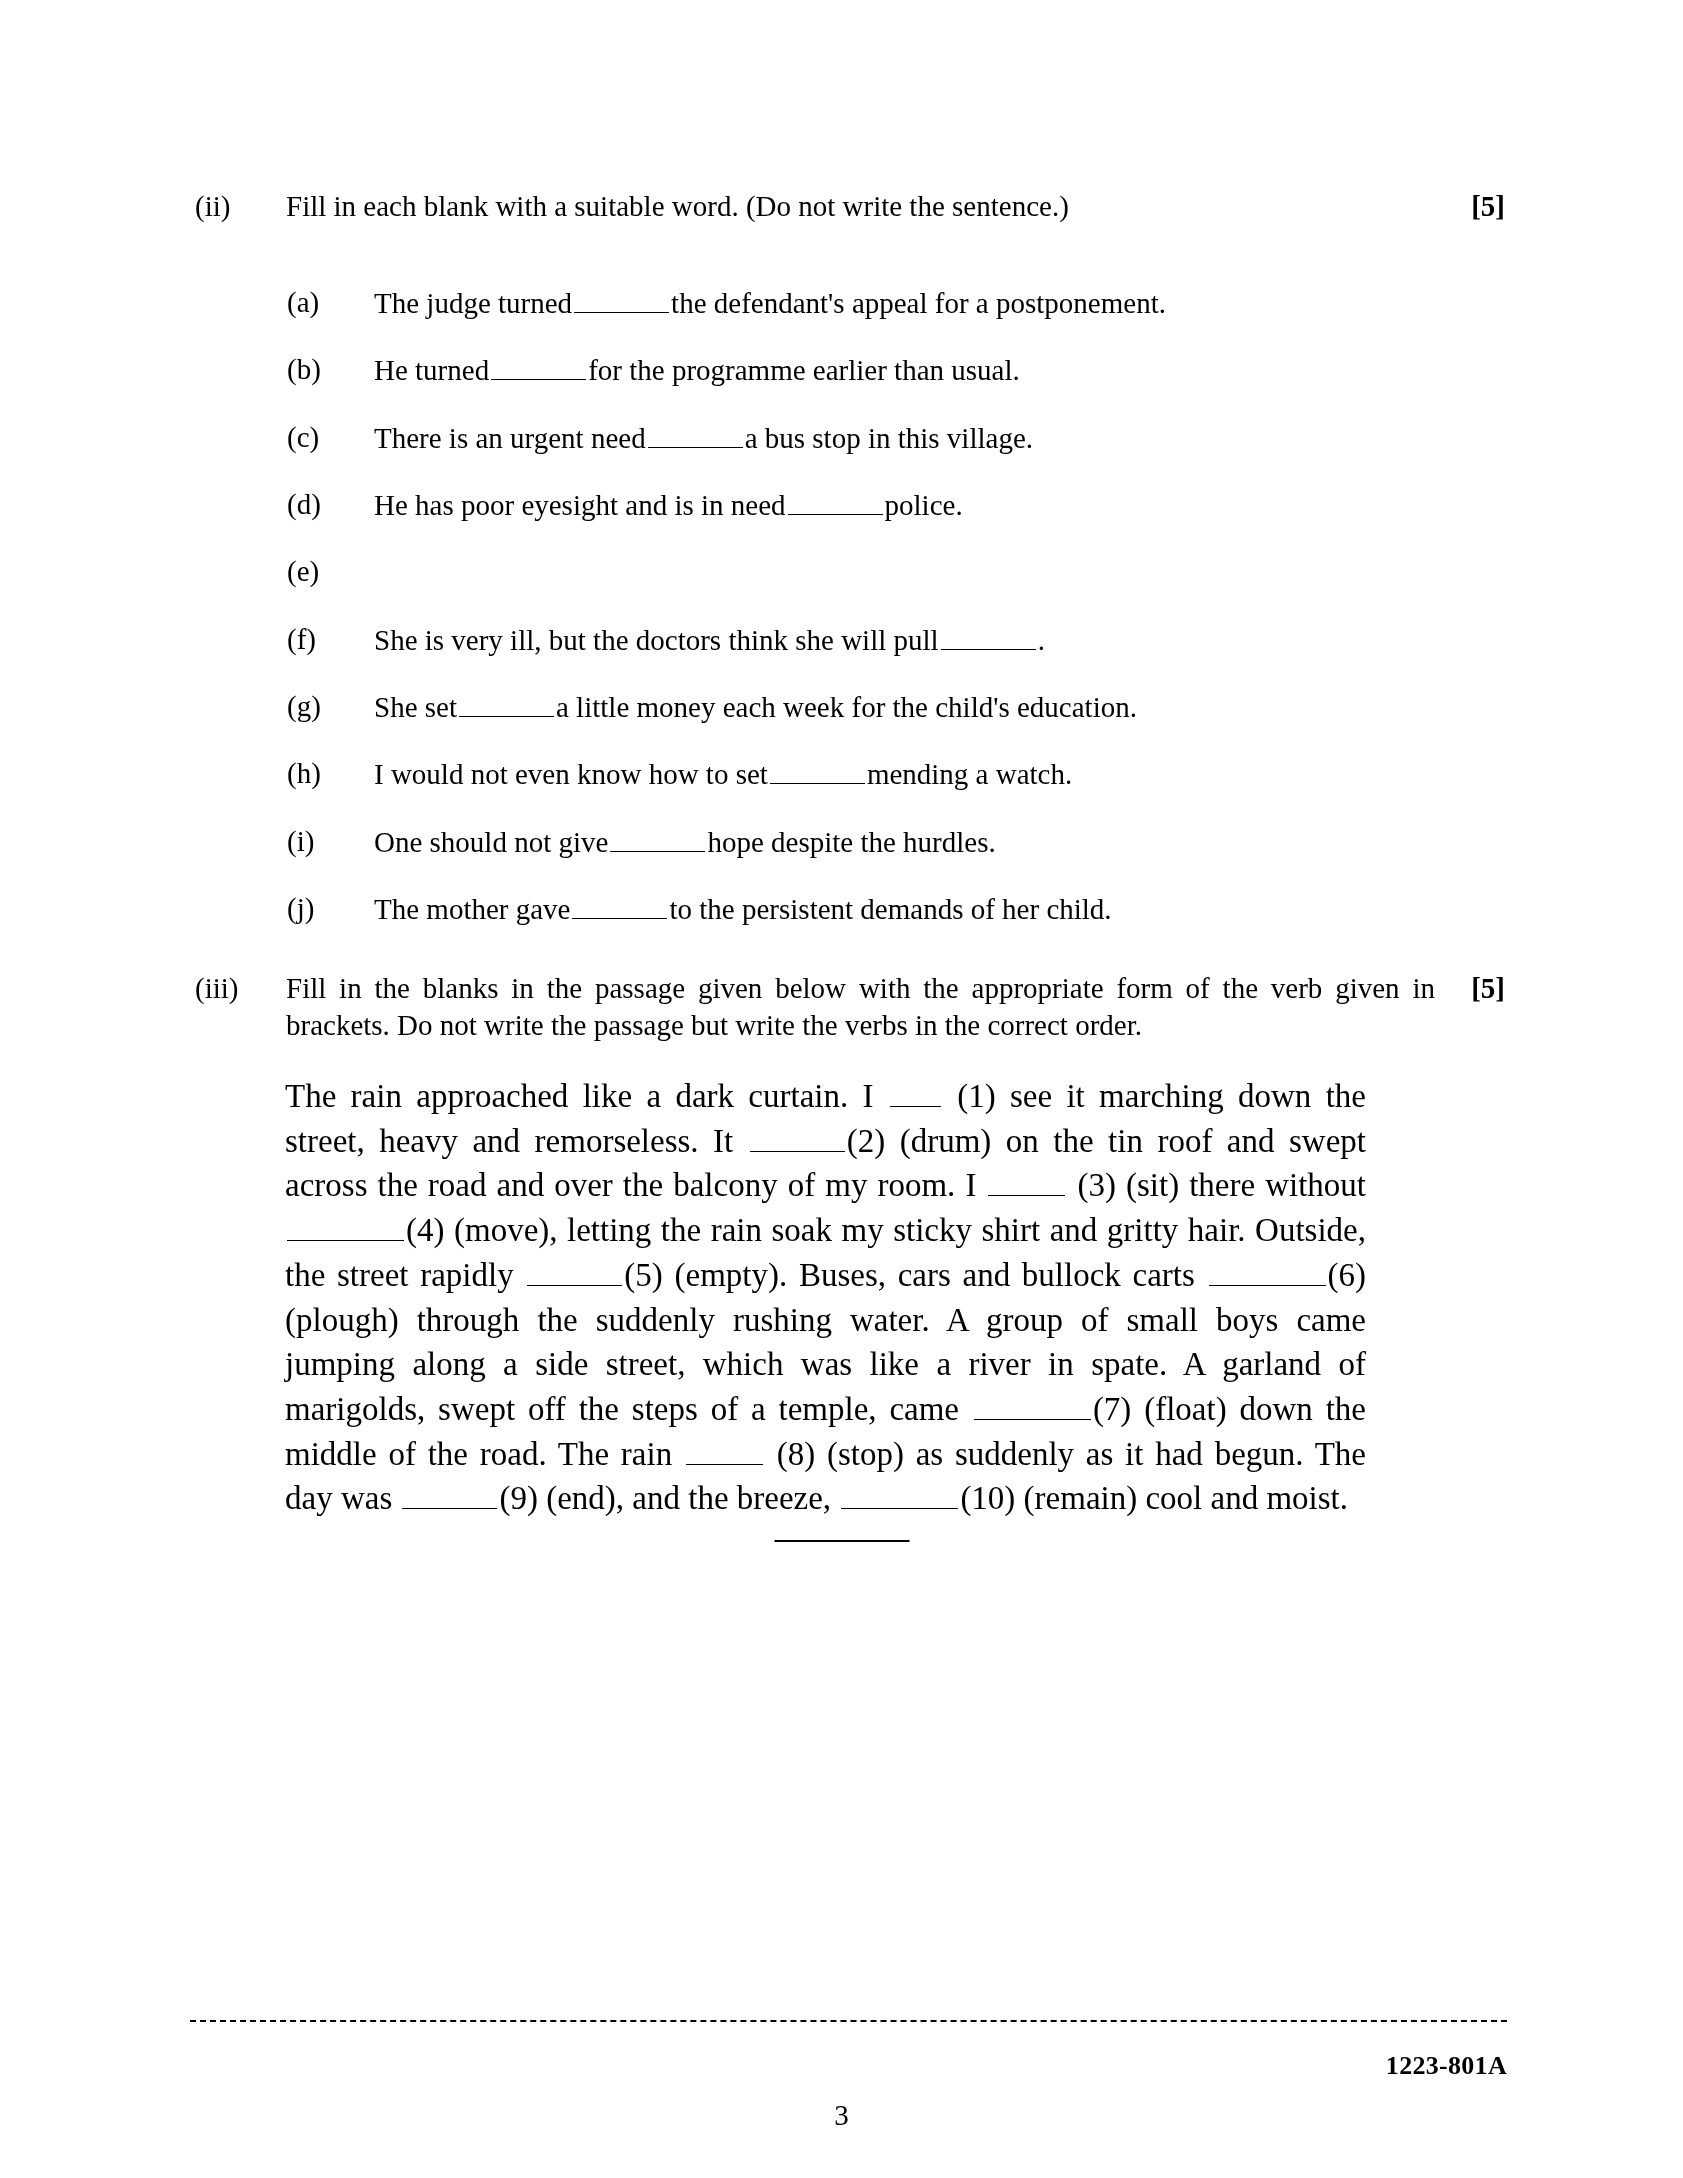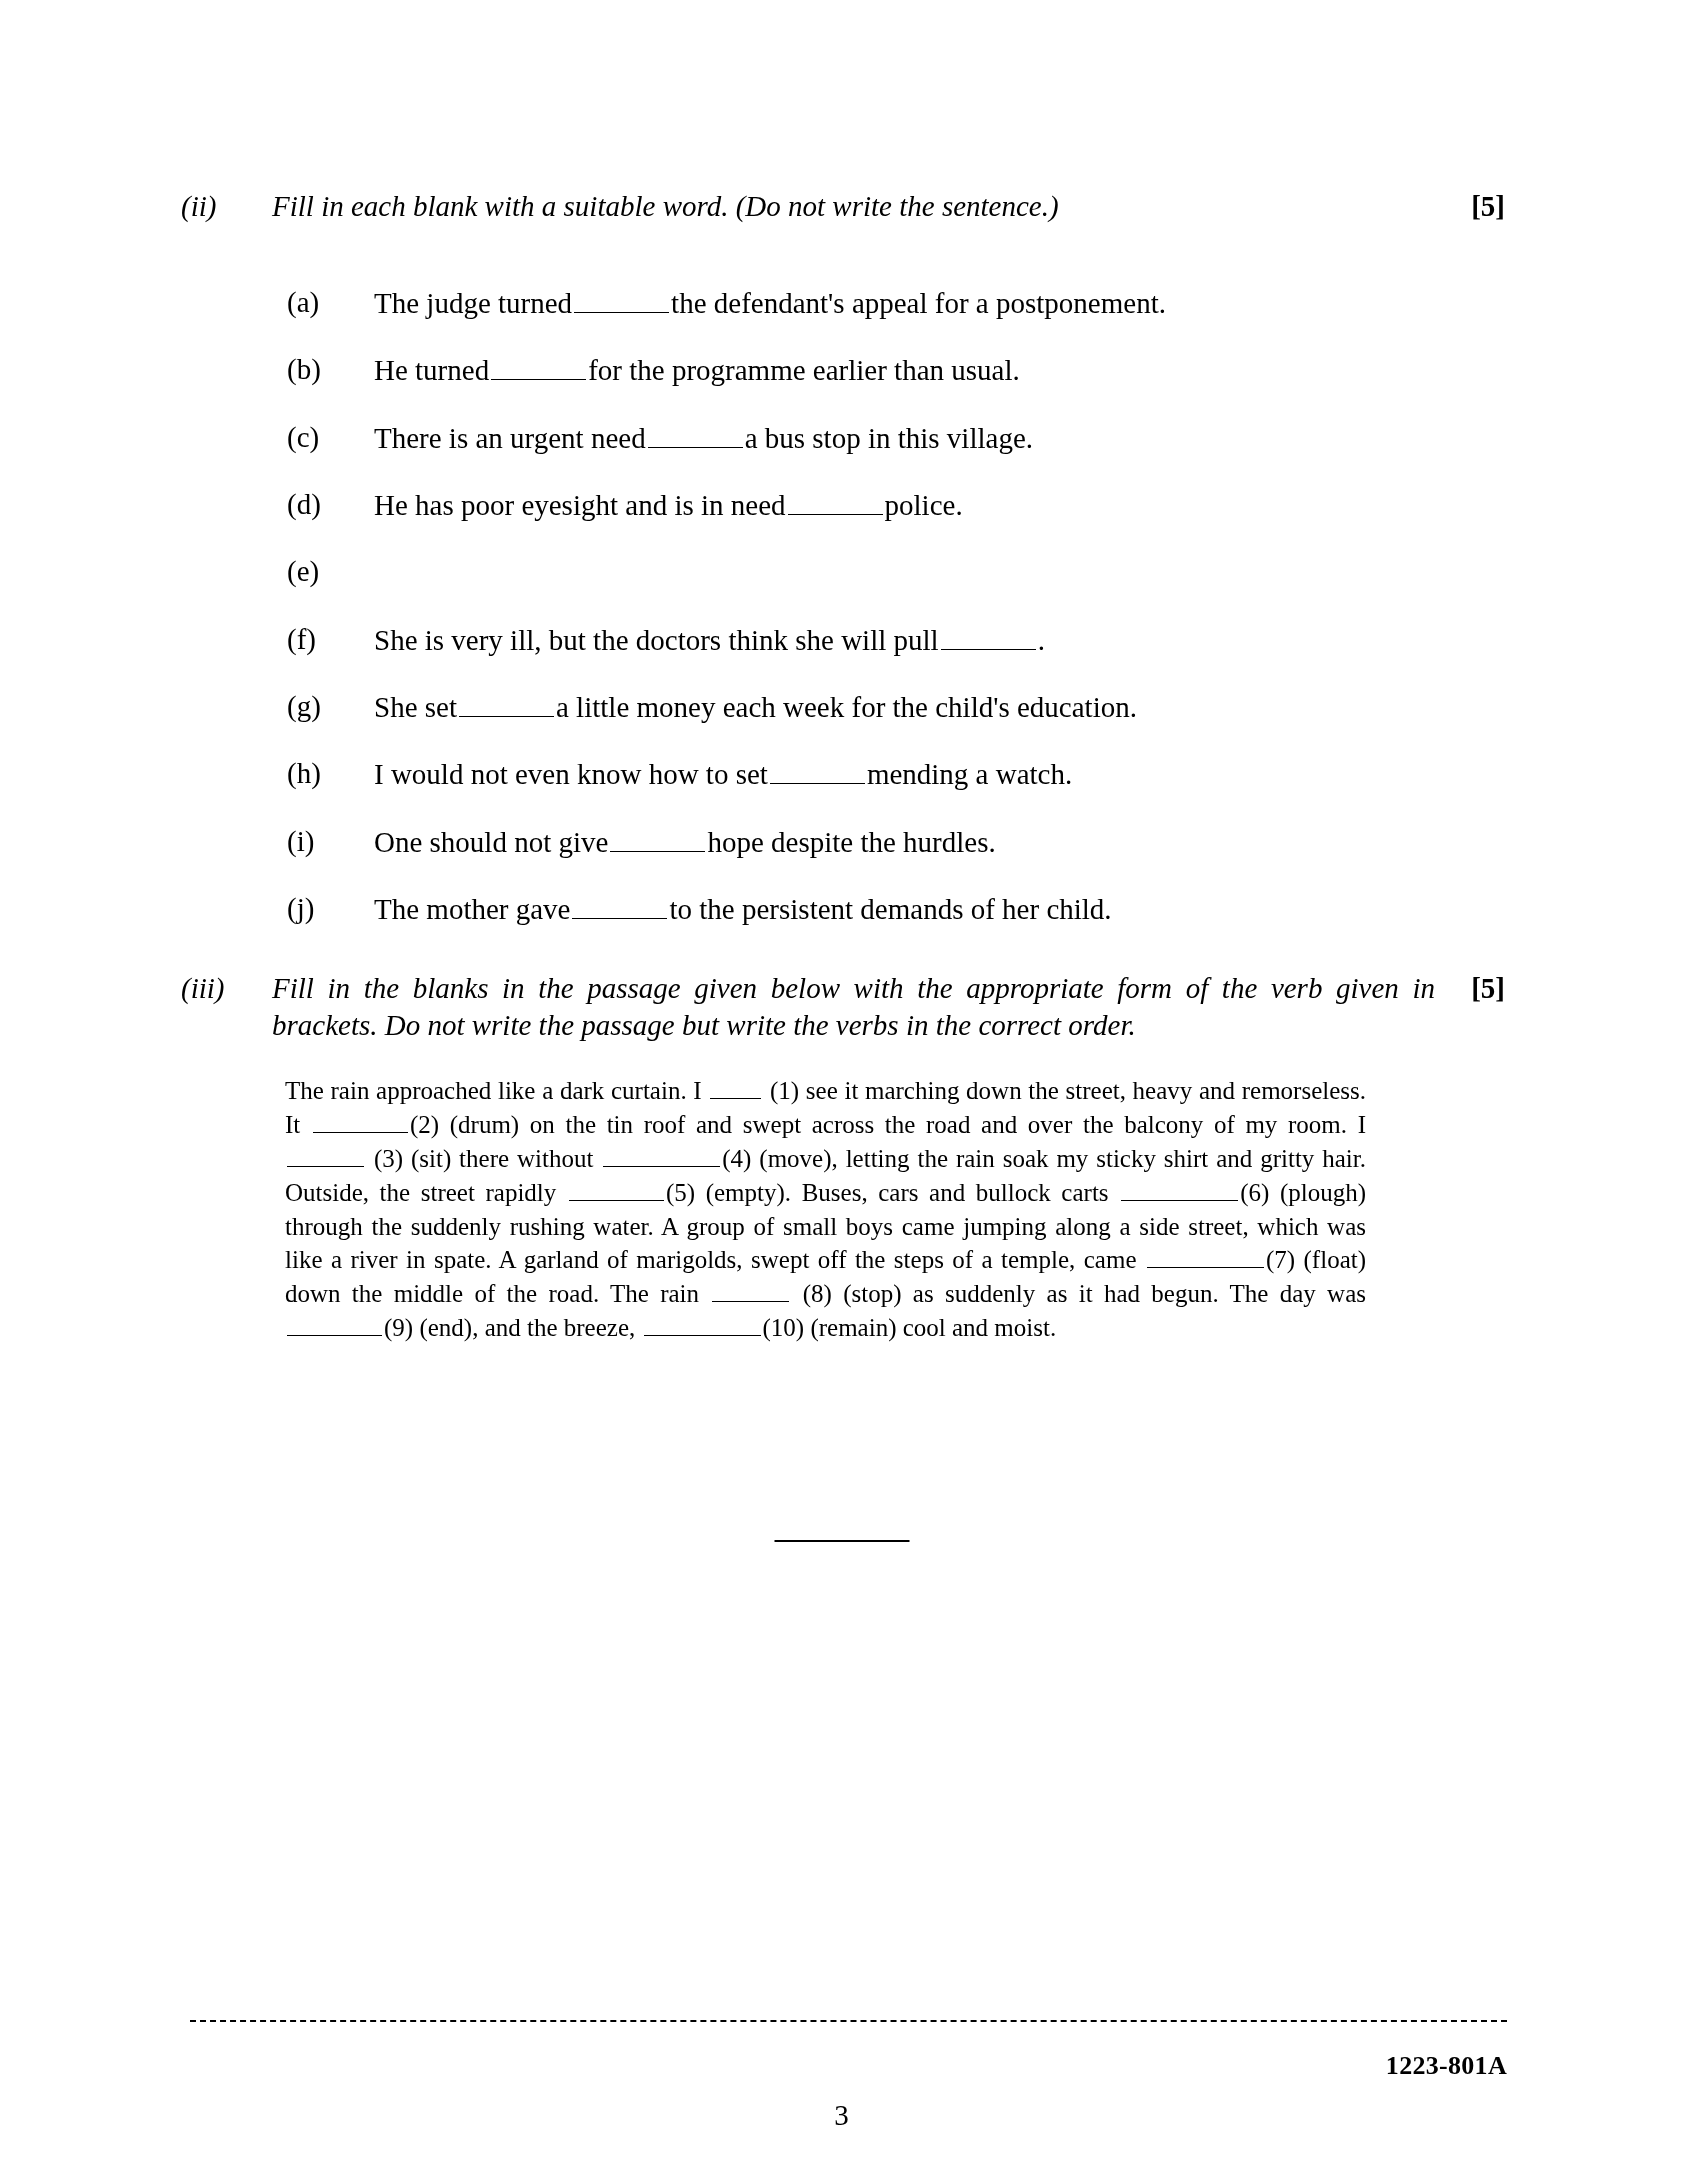--- a/index.html
+++ b/index.html
@@ -27,21 +27,21 @@
     flex: 0 0 auto;
     font-size: 29px;
     line-height: 1.28;
   }
   .q-text {
     font-size: 29px;
     line-height: 1.28;
   }
 
   
-  .roman-row { left: 181px; right: 173px; font-style: italic; }
+  .roman-row { left: 195px; right: 173px; }
   .roman-row .marker { width: 91px; }
   .roman-row .body { flex: 1 1 auto; }
 
   
   .letter-row { left: 287px; }
   .letter-row .marker { width: 87px; }
 
   .marks {
     position: absolute;
     font-size: 29px;
@@ -64,21 +64,21 @@
   .blank-md { width: 77px; }
   .blank-lg { width: 95px; }
   .blank-xl { width: 117px; }
 
   
   .passage {
     position: absolute;
     left: 285px;
     width: 1081px;
     top: 1074px;
-    font-size: 25px;
+    font-size: 33px;
     line-height: 1.355;
     text-align: justify;
     text-justify: inter-word;
   }
   .passage p { margin: 0; }
 
   .section-rule {
     position: absolute;
     left: 50%;
     transform: translateX(-50%);

